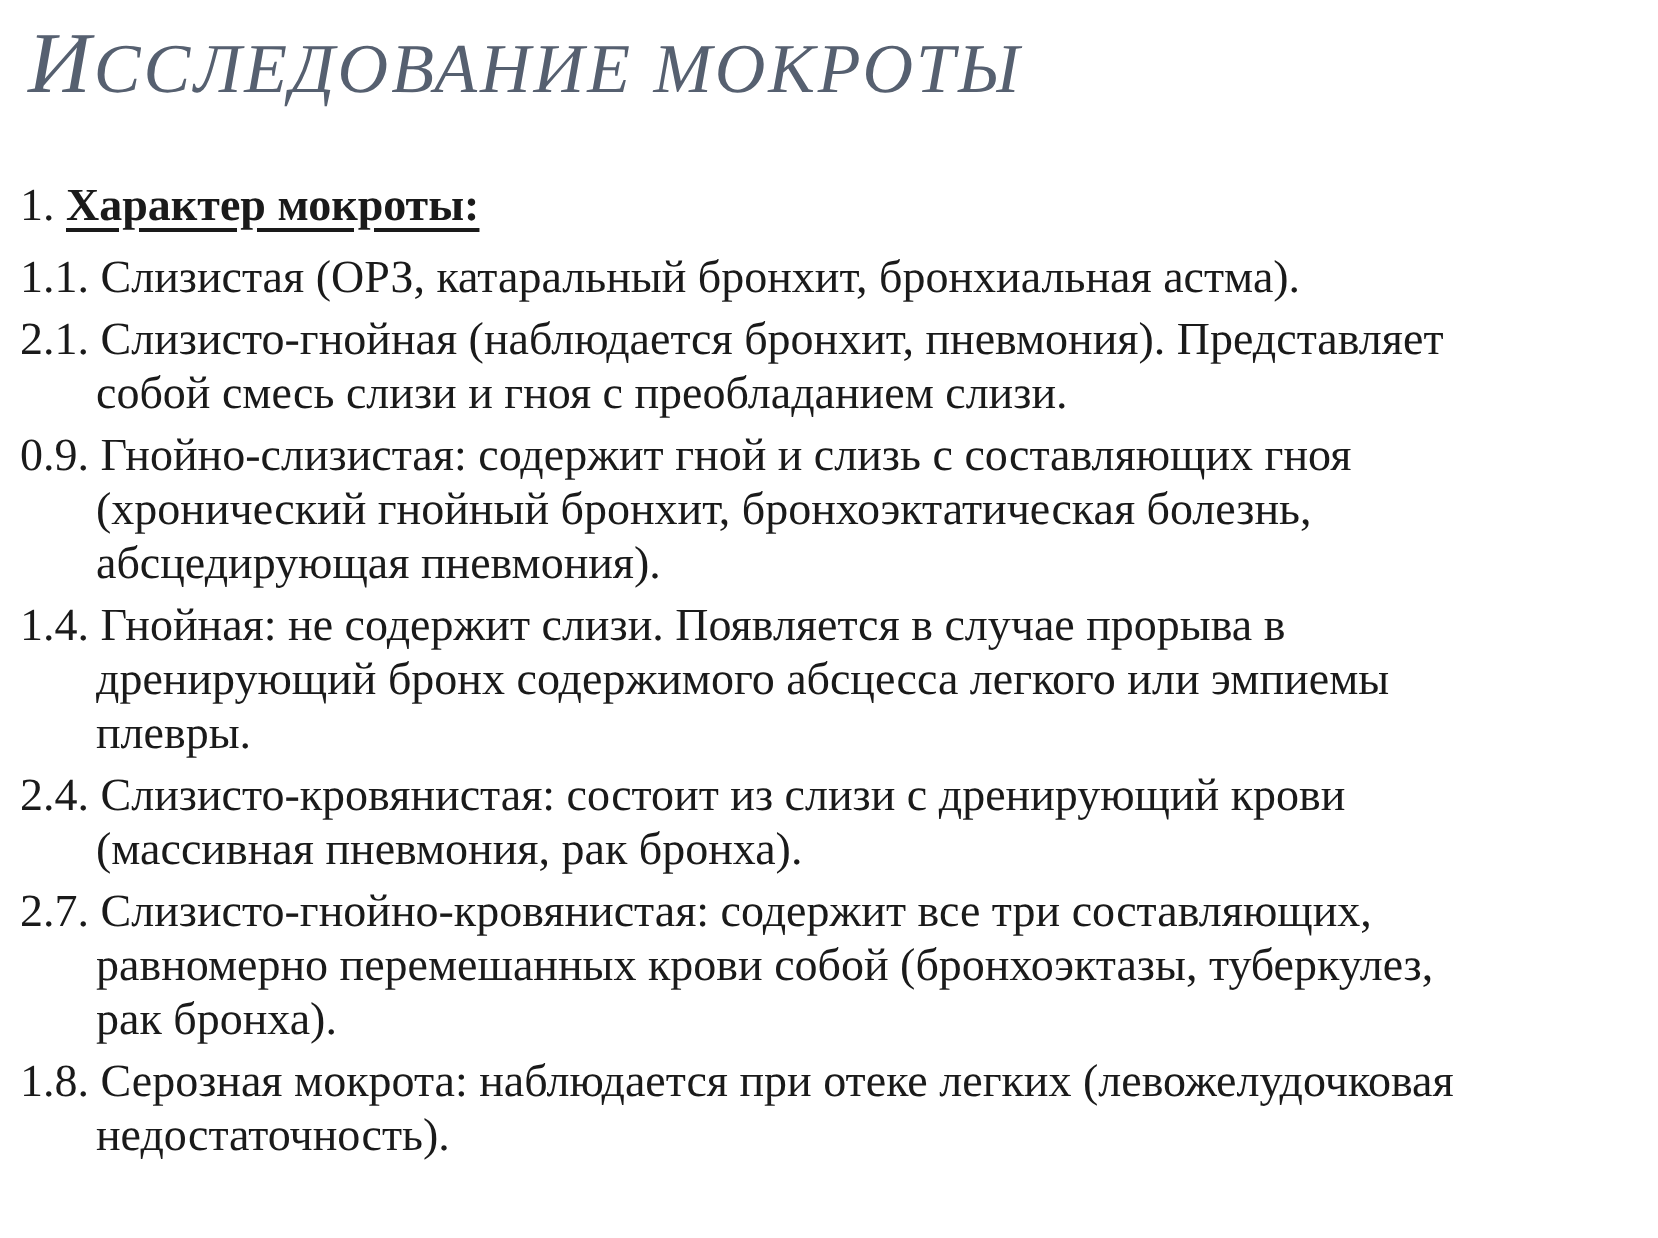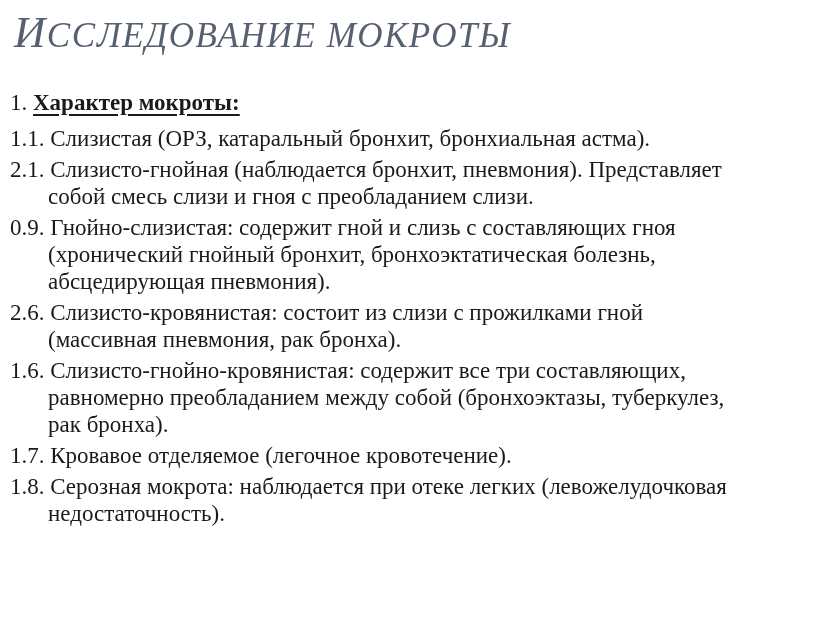--- a/index.html
+++ b/index.html
@@ -66,22 +66,22 @@
   <h1 class="slide-title">ИССЛЕДОВАНИЕ МОКРОТЫ</h1>
 
   <p class="section-heading"><span>1.</span> <span class="section-label">Характер мокроты:</span></p>
 
   <p class="item"><span>1.1.</span> <span>Слизистая (ОРЗ, катаральный бронхит, бронхиальная астма).</span></p>
 
   <p class="item"><span>2.1.</span> <span>Слизисто-гнойная (наблюдается бронхит, пневмония). Представляет собой смесь слизи и гноя с преобладанием слизи.</span></p>
 
   <p class="item"><span>0.9.</span> <span>Гнойно-слизистая: содержит гной и слизь с составляющих гноя (хронический гнойный бронхит, бронхоэктатическая болезнь, абсцедирующая пневмония).</span></p>
 
+  <p class="item"><span>1.4.</span> <span>Гнойная: не содержит слизи. Появляется в случае прорыва в дренирующий бронх содержимого абсцесса легкого или эмпиемы плевры.</span></p>
 
-  <p class="item"><span>2.6.</span> <span>Слизисто-кровянистая: состоит из слизи с прожилками гной (массивная пневмония, рак бронха).</span></p>
+  <p class="item"><span>2.4.</span> <span>Слизисто-кровянистая: состоит из слизи с дренирующий крови (массивная пневмония, рак бронха).</span></p>
 
-  <p class="item"><span>1.6.</span> <span>Слизисто-гнойно-кровянистая: содержит все три составляющих, равномерно преобладанием между собой (бронхоэктазы, туберкулез, рак бронха).</span></p>
+  <p class="item"><span>2.7.</span> <span>Слизисто-гнойно-кровянистая: содержит все три составляющих, равномерно перемешанных крови собой (бронхоэктазы, туберкулез, рак бронха).</span></p>
 
-  <p class="item"><span>1.7.</span> <span>Кровавое отделяемое (легочное кровотечение).</span></p>
 
   <p class="item"><span>1.8.</span> <span>Серозная мокрота: наблюдается при отеке легких (левожелудочковая недостаточность).</span></p>
 
 </div>
 
 </body></html>

